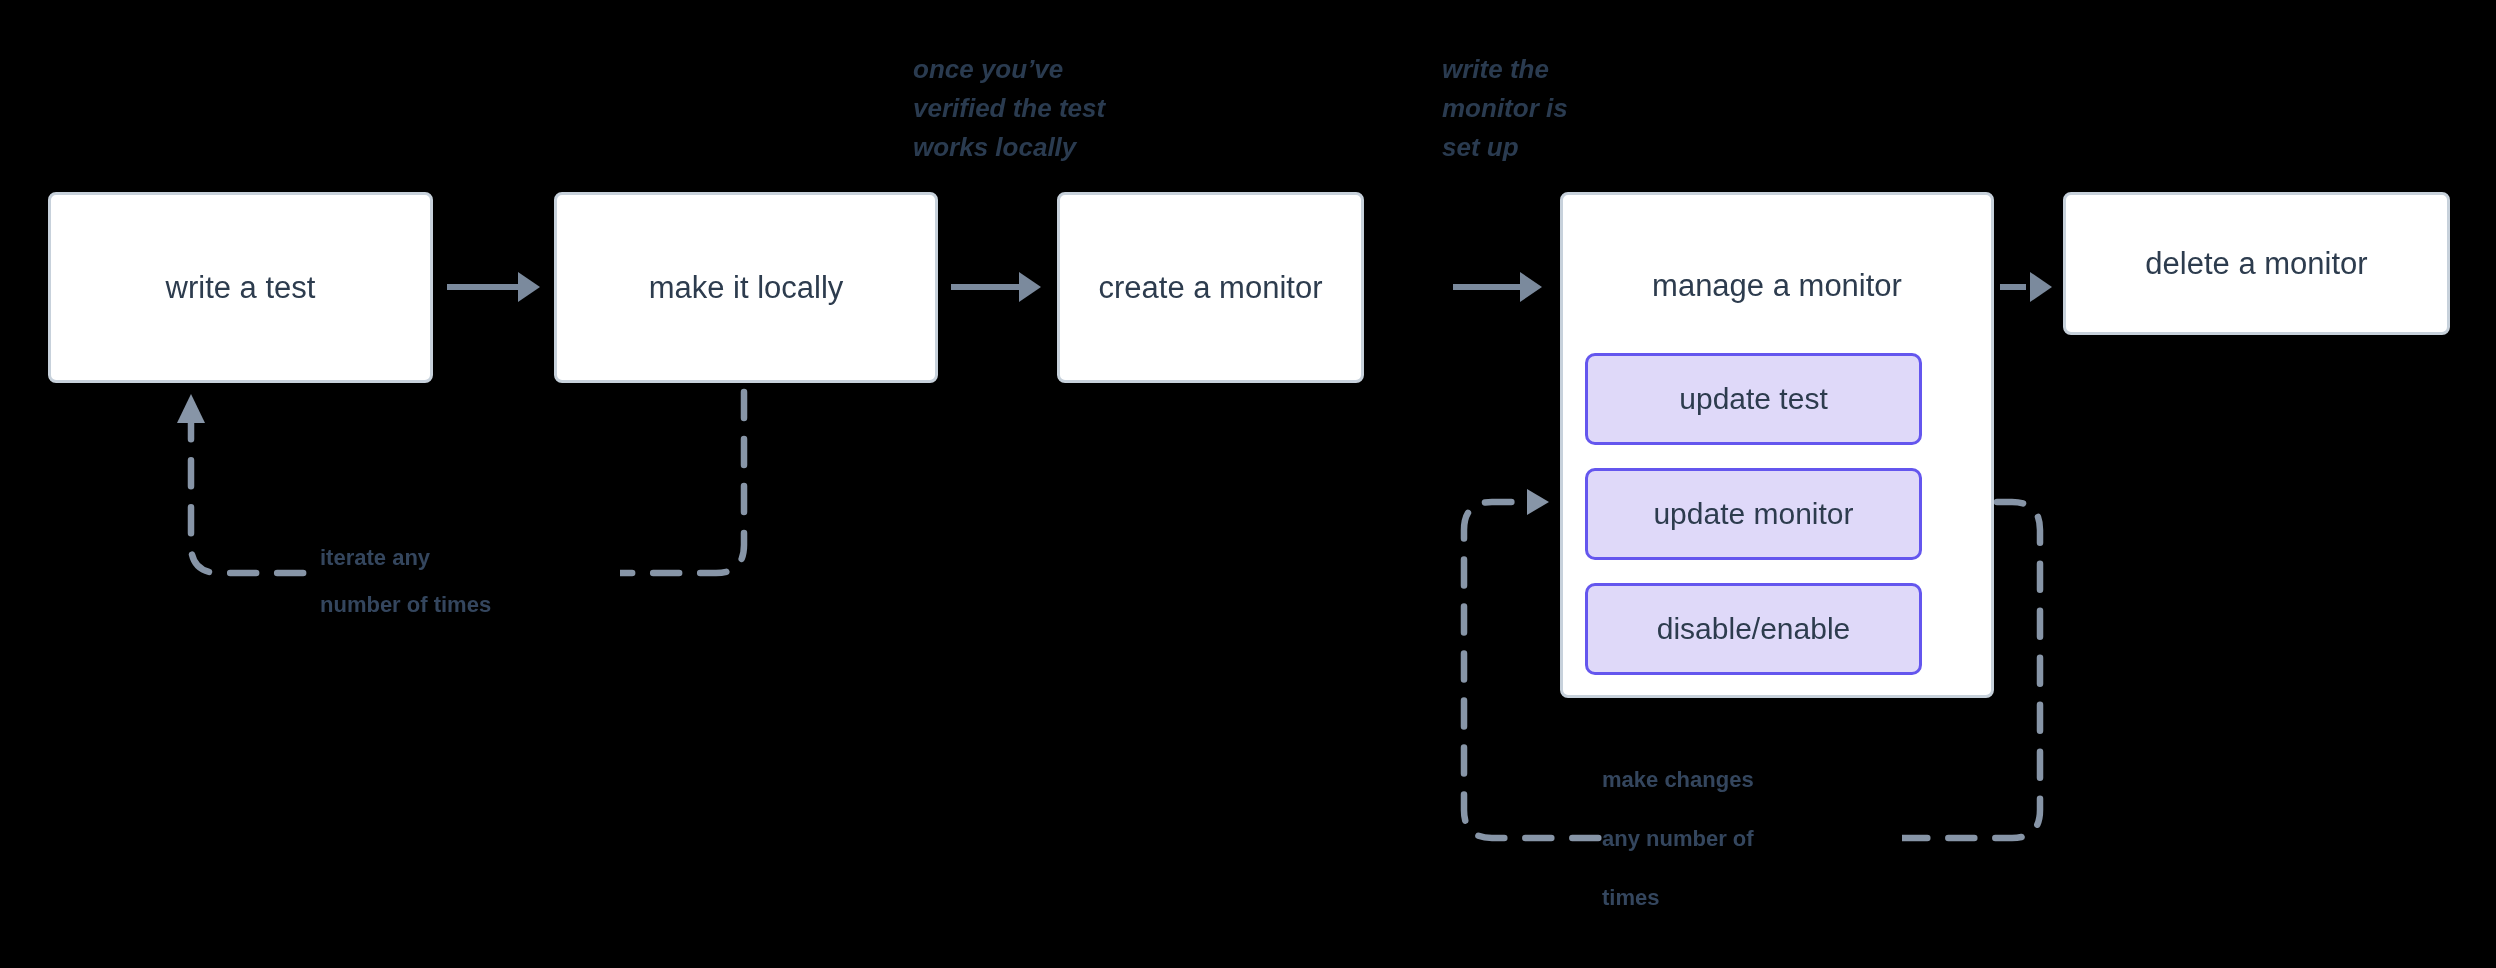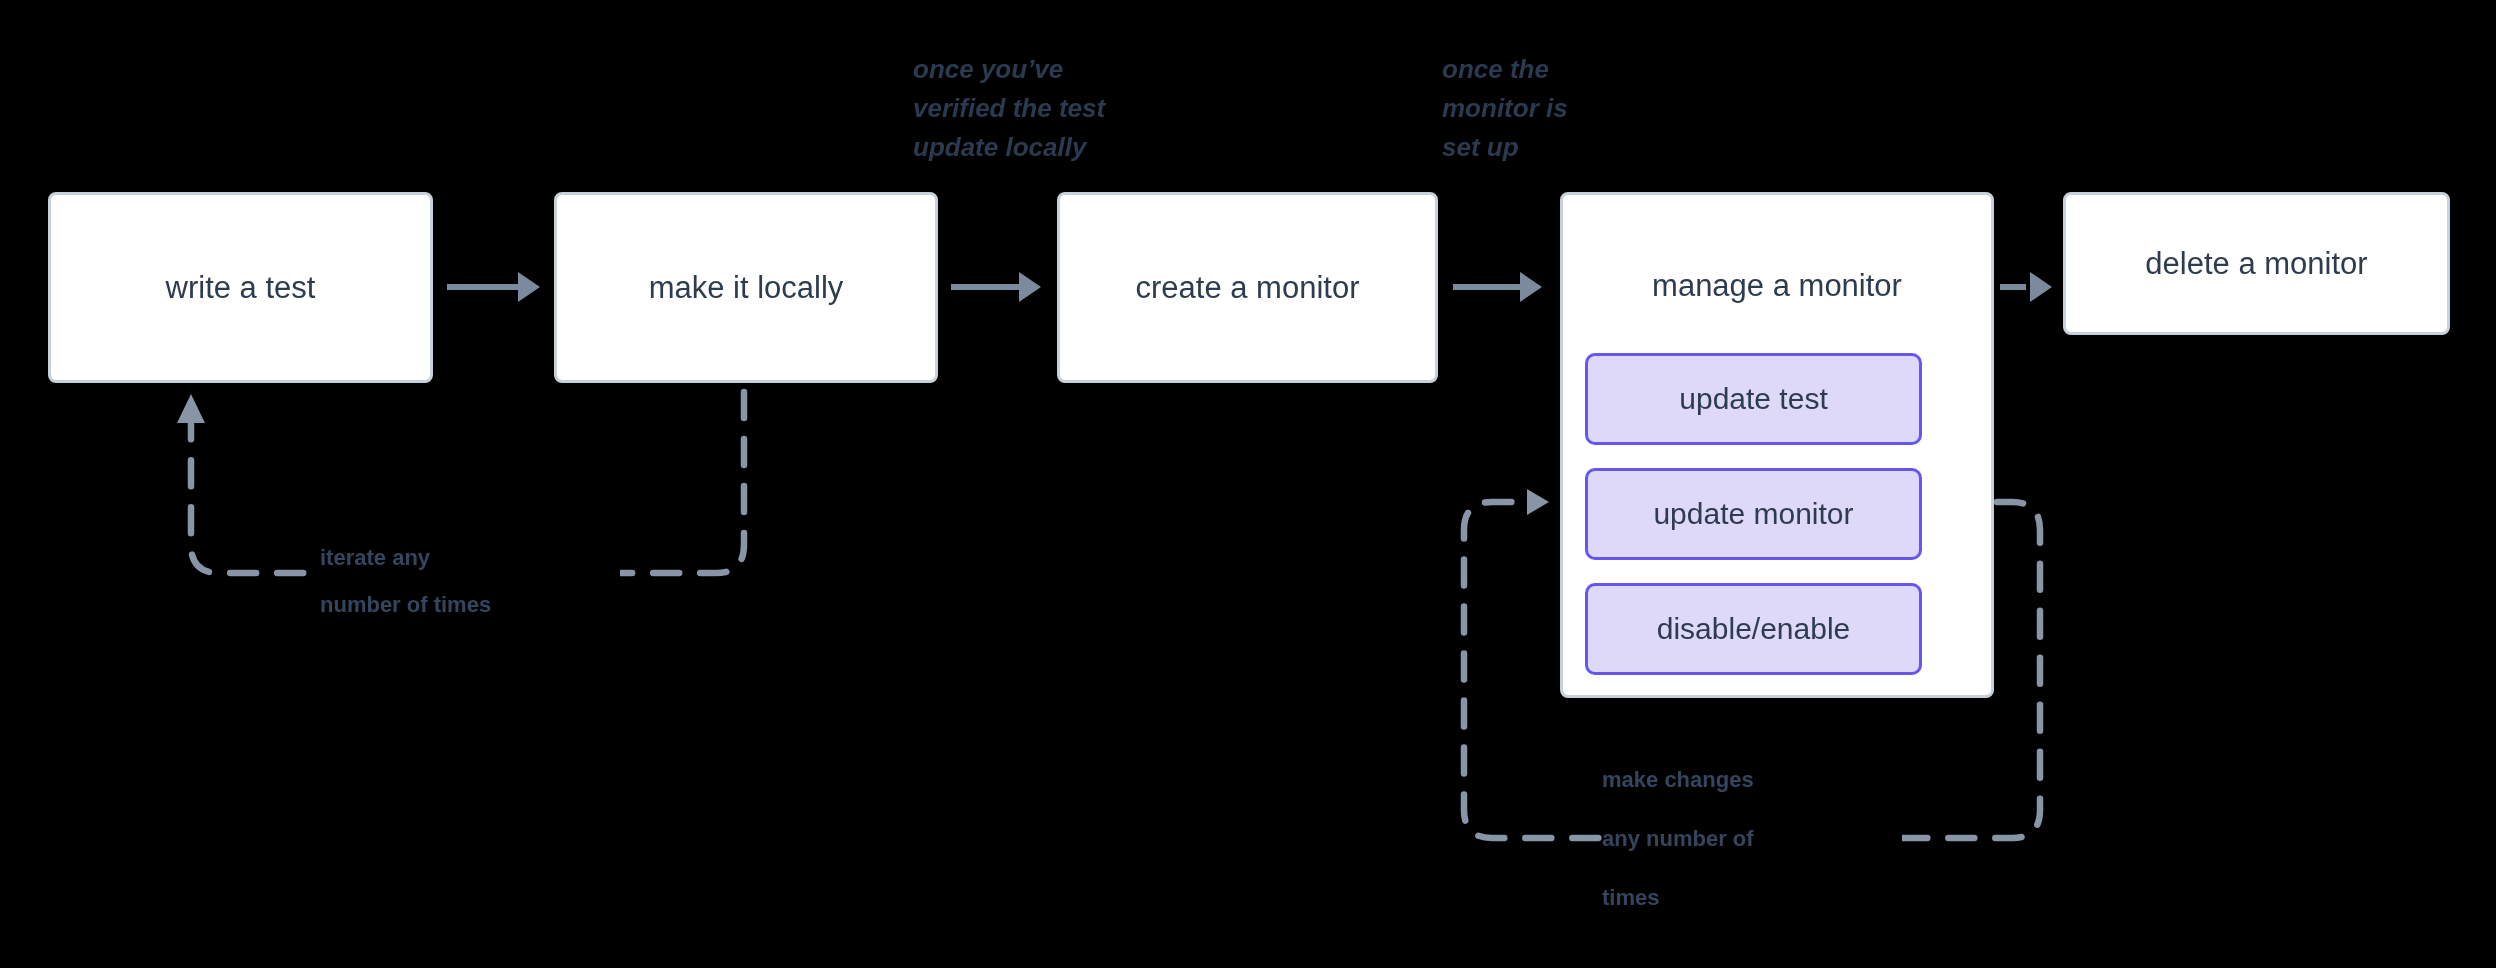--- a/index.html
+++ b/index.html
@@ -31,21 +31,21 @@
   .node{
     position:absolute;
     background:var(--node-fill);
     border:3px solid var(--node-border);
     border-radius:8px;
     display:flex;align-items:center;justify-content:center;
     font-size:31px;font-weight:500;color:var(--node-text);
   }
   .node-write{left:48px;top:192px;width:385px;height:191px;}
   .node-test{left:554px;top:192px;width:384px;height:191px;}
-  .node-create{left:1057px;top:192px;width:381px;height:191px;}
+  .node-create{left:1057px;top:192px;width:307px;height:191px;}
   .node-manage{left:1560px;top:192px;width:434px;height:506px;display:block;}
   .node-delete{left:2063px;top:192px;width:387px;height:143px;}
 
   .manage-title{
     position:absolute;left:0;right:0;top:0;height:182px;
     display:flex;align-items:center;justify-content:center;
     font-size:31px;font-weight:500;color:var(--node-text);
   }
   .action-btn{
     position:absolute;left:22px;width:337px;height:92px;
@@ -138,23 +138,23 @@
     <span>update monitor</span>
   </div>
 </div>
 
 <div class="node node-delete">
   <span>delete a monitor</span>
 </div>
 
 <div class="annotation ann-1">once you’ve
 verified the test
-update locally</div>
+works locally</div>
 
-<div class="annotation ann-2">once the
+<div class="annotation ann-2">write the
 monitor is
 set up</div>
 
 <div class="loop-label loop-label-iterate">iterate any
 number of times</div>
 
 <div class="loop-label loop-label-changes">make changes
 any number of
 times</div>
 

